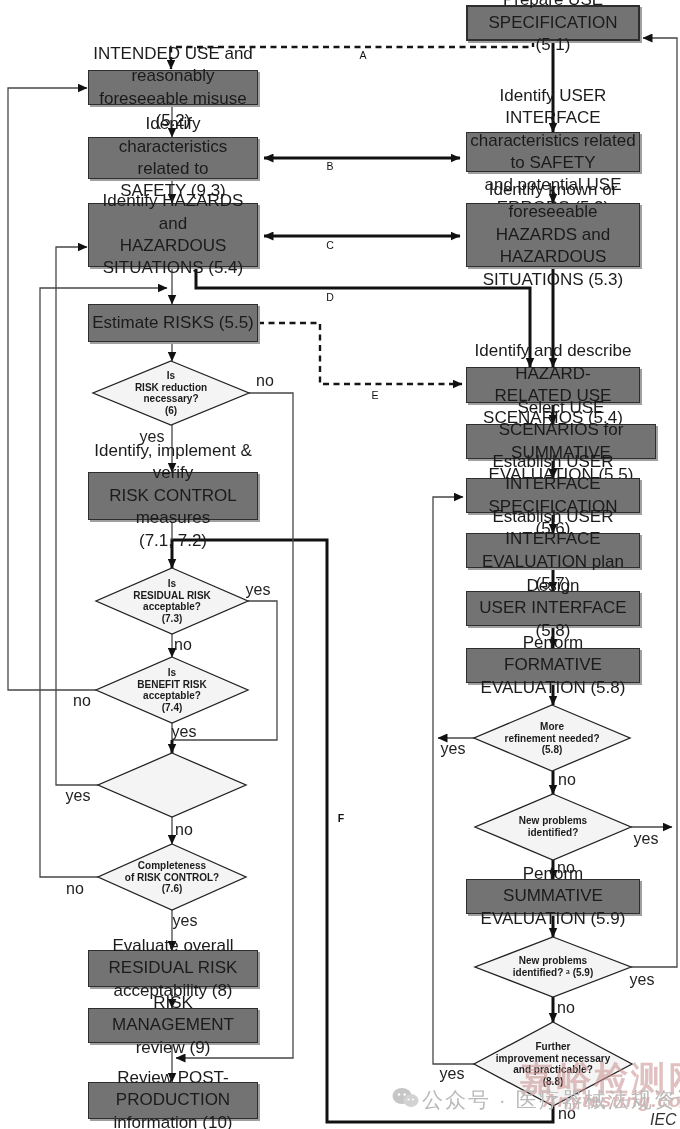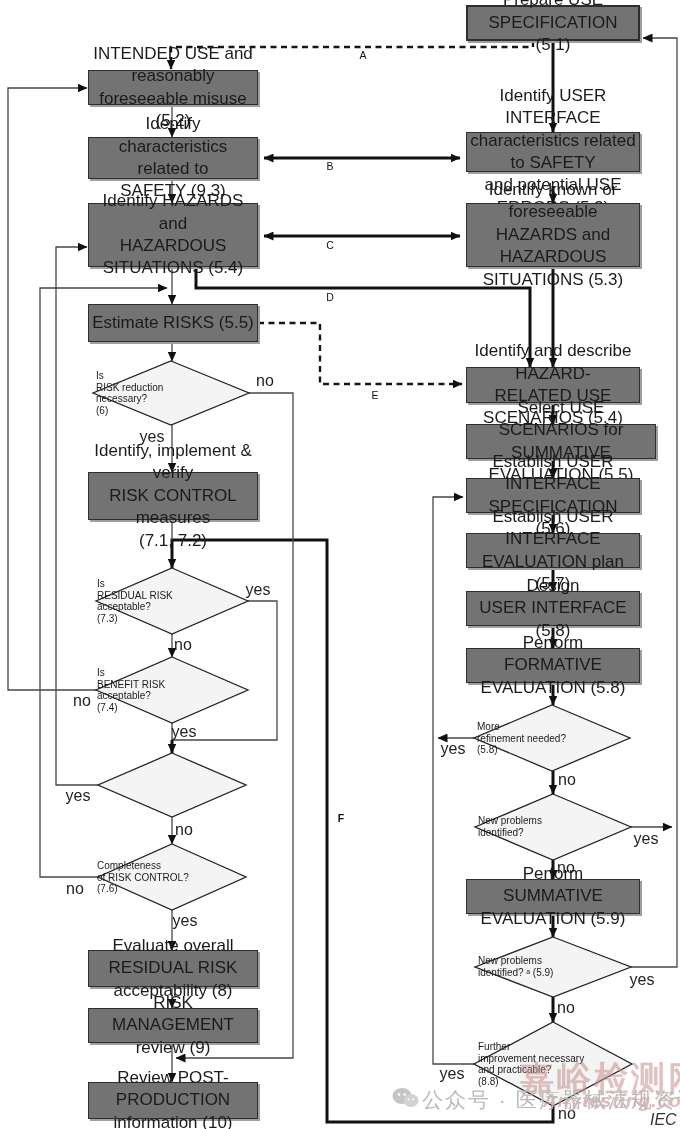--- a/index.html
+++ b/index.html
@@ -3,22 +3,22 @@
 <meta charset="utf-8">
 <style>
   html,body{margin:0;padding:0;background:#fff;}
   .stage{position:relative;width:680px;height:1129px;background:#fff;overflow:hidden;
          font-family:"Liberation Sans", sans-serif;color:#1b1b1b;}
   .stage svg.wires{position:absolute;left:0;top:0;}
   .box{position:absolute;background:#737373;border:1.4px solid #2e2e2e;
        box-shadow:2px 2px 0 #9f9f9f;display:flex;align-items:center;justify-content:center;
        text-align:center;font-size:17px;line-height:1.32;white-space:pre-line;
        box-sizing:border-box;padding:1px 3px;}
-  .dtext{position:absolute;width:150px;font-size:10px;line-height:1.16;
-         white-space:pre-line;}
+  .dtext{position:absolute;width:150px;text-align:center;font-size:10px;line-height:1.16;
+         white-space:pre-line;font-weight:bold;}
   .lbl{position:absolute;font-size:16px;color:#222;transform:translate(-50%,-50%);}
   .ltr{font-size:10.5px;color:#111;}
   .ltr.bold{font-weight:bold;}
   .wm-wechat{position:absolute;left:422px;top:1086px;font-size:21px;letter-spacing:2px;
              color:#b9b9b9;white-space:nowrap;}
   .wm-icon{position:absolute;left:392px;top:1087px;}
   .wm-site{position:absolute;left:520px;top:1056px;font-size:34px;font-weight:bold;
            letter-spacing:3px;color:rgba(201,140,140,0.55);white-space:nowrap;}
   .wm-domain{position:absolute;left:543px;top:1090px;font-size:19px;font-weight:bold;
              font-style:italic;letter-spacing:1px;color:rgba(201,140,140,0.6);white-space:nowrap;}

